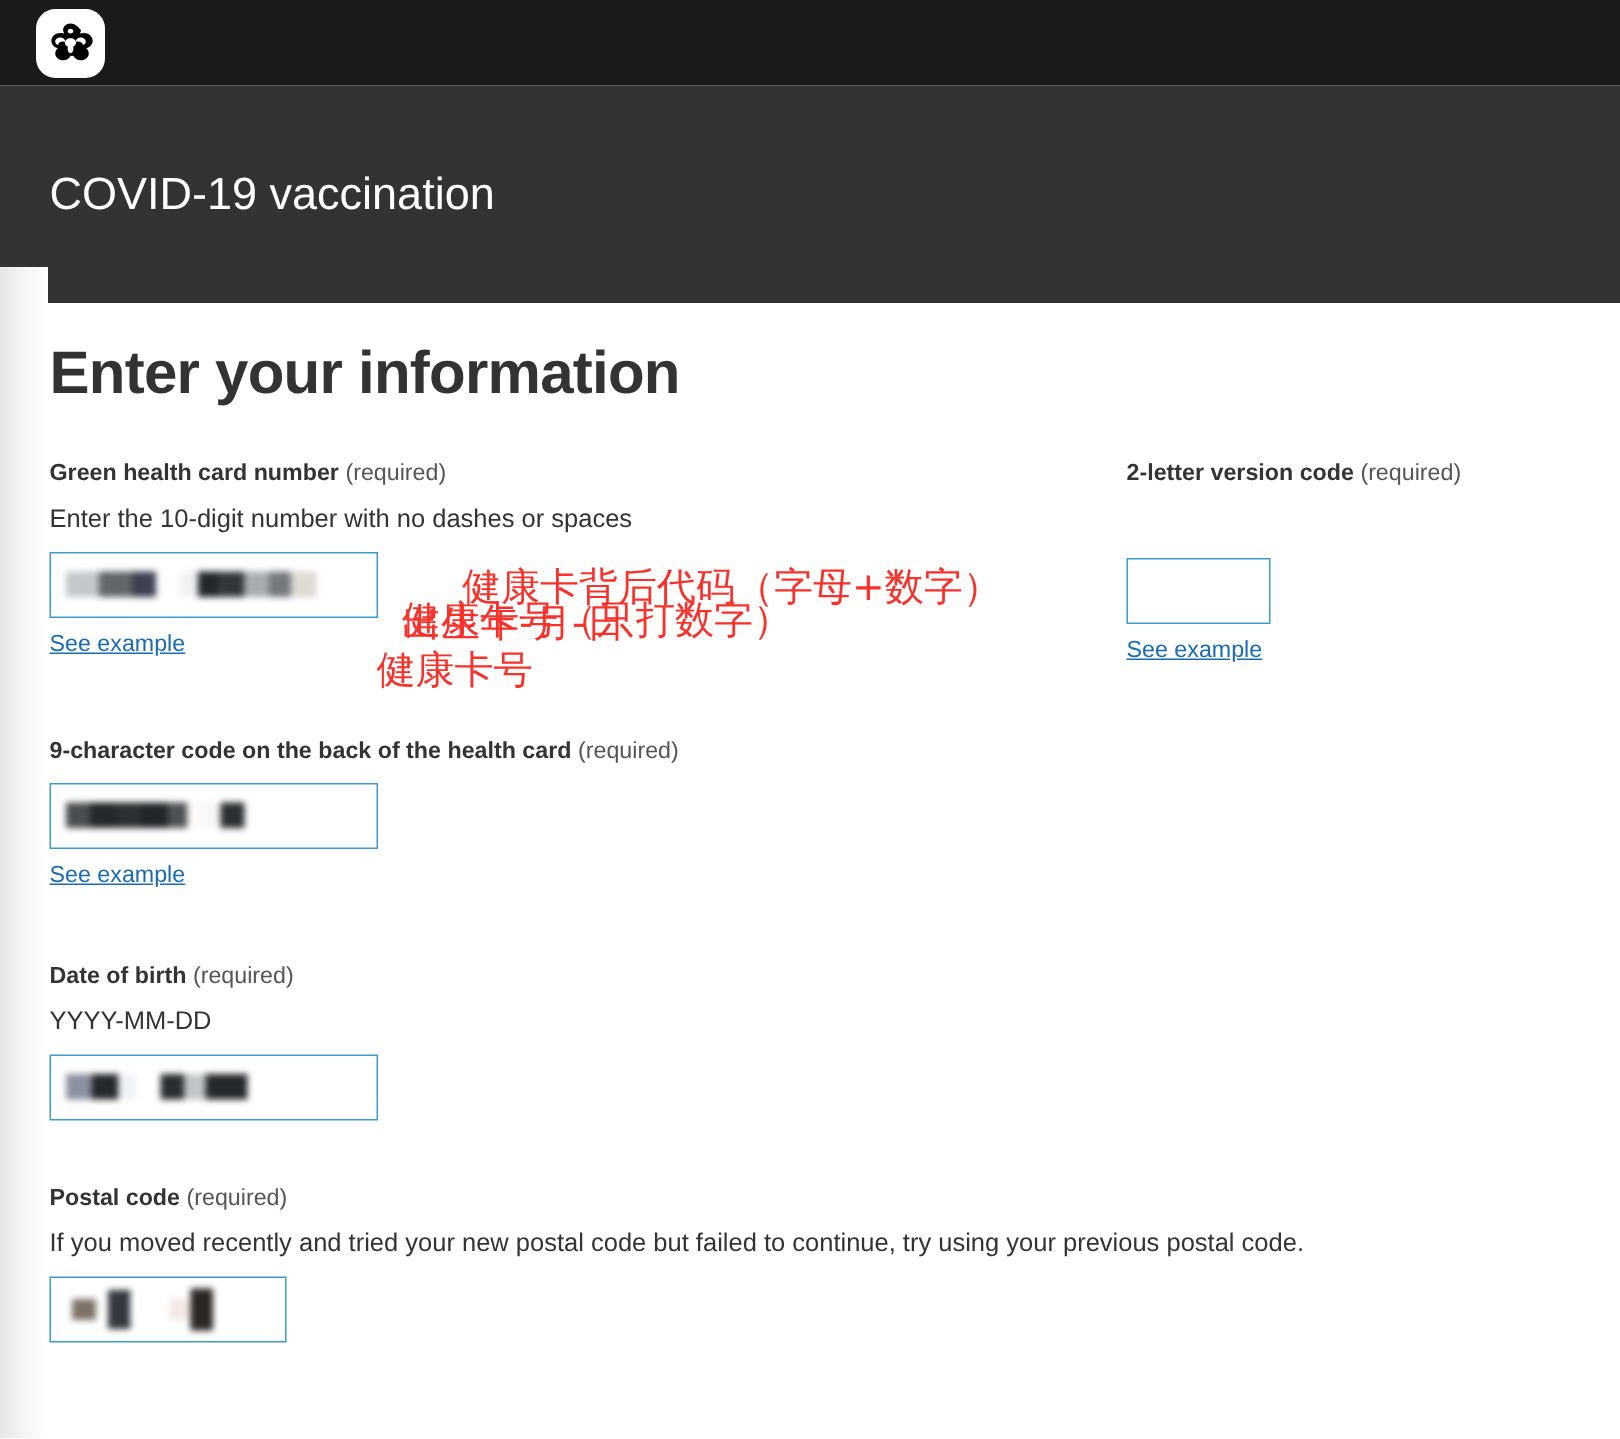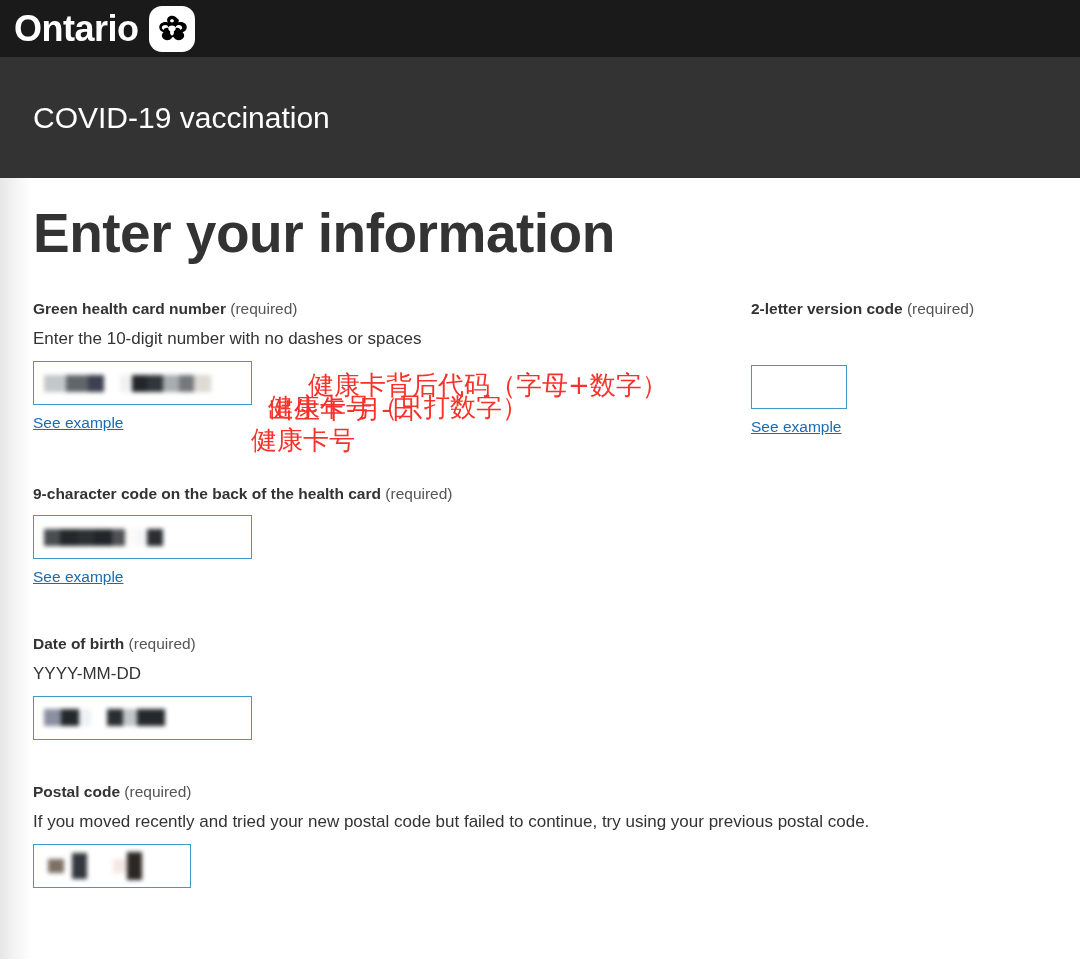--- a/index.html
+++ b/index.html
@@ -39,21 +39,21 @@
     background: #ffffff;
     border-radius: 13px;
     display: flex;
     align-items: center;
     justify-content: center;
   }
   .brand-logo svg { display: block; }
 
   
   .titleband {
-    height: 121px;
+    height: 145px;
     background: #333333;
     display: flex;
     align-items: center;
     box-sizing: border-box;
     padding-left: 33px;
   }
   .titleband-text {
     color: #ffffff;
     font-size: 30px;
     font-weight: normal;
@@ -71,21 +71,21 @@
     pointer-events: none;
   }
 
   
   .content {
     position: relative;
     padding: 0 0 0 33px;
     box-sizing: border-box;
   }
   h1.page-title {
-    font-size: 55px;
+    font-size: 40px;
     font-weight: bold;
     color: #333333;
     margin: 24px 0 0 0;
     line-height: 1.15;
     letter-spacing: -0.5px;
   }
 
   .form-grid {
     position: relative;
     margin-top: 34px;
@@ -164,21 +164,20 @@
     position: absolute;
     left: 718px;
     top: 0;
     width: 340px;
   }
 </style>
 </head>
 <body>
 
 <div class="brandbar">
-  <div class="brand-word">Ontario</div>
   <div class="brand-logo">
     <svg width="34" height="34" viewBox="0 0 64 64" aria-hidden="true">
       <path fill="#000000" d="M32 7c-5.2 0-9.3 3.6-9.3 8.2 0 1.6.5 3.1 1.4 4.4-1.5-.6-3.1-.9-4.8-.9C12.9 18.7 8 23.1 8 28.6c0 4.6 3.4 8.4 8.1 9.4-2 1.6-3.2 3.9-3.2 6.4 0 4.8 4.4 8.6 9.9 8.6 4.3 0 8-2.3 9.4-5.6.5.1 1.1.2 1.7.2s1.2-.1 1.7-.2c1.4 3.3 5.1 5.6 9.4 5.6 5.5 0 9.9-3.8 9.9-8.6 0-2.5-1.2-4.8-3.2-6.4 4.7-1 8.1-4.8 8.1-9.4 0-5.5-4.9-9.9-11.3-9.9-1.7 0-3.3.3-4.8.9.9-1.3 1.4-2.8 1.4-4.4C41.3 10.6 37.2 7 32 7zm0 6.5c2.1 0 3.6 1.3 3.6 2.9 0 1.3-.9 2.4-2.3 2.8l-1.3.4-1.3-.4c-1.4-.4-2.3-1.5-2.3-2.8 0-1.6 1.5-2.9 3.6-2.9zM19.3 24.6c2.8 0 5.1 1.5 5.8 3.6l.6 1.8-1.6-.3c-.5-.1-1-.1-1.5-.1-3.4 0-6.1 1.9-6.1 4.2v.1c-2.2-.7-3.7-2.3-3.7-4.2 0-2.8 3-5.1 6.5-5.1zm25.4 0c3.5 0 6.5 2.3 6.5 5.1 0 1.9-1.5 3.5-3.7 4.2v-.1c0-2.3-2.7-4.2-6.1-4.2-.5 0-1 0-1.5.1l-1.6.3.6-1.8c.7-2.1 3-3.6 5.8-3.6zM32 25.5c3.9 0 7 2.5 7 5.6 0 1.8-1 3.4-2.7 4.5l-1 .6.2 1.2c.1.4.1.8.1 1.2 0 3.1-1.6 5.6-3.6 5.6s-3.6-2.5-3.6-5.6c0-.4 0-.8.1-1.2l.2-1.2-1-.6c-1.7-1.1-2.7-2.7-2.7-4.5 0-3.1 3.1-5.6 7-5.6z"></path>
     </svg>
   </div>
 </div>
 
 <div class="titleband">
   <div class="titleband-text">COVID-19 vaccination</div>
 </div>

